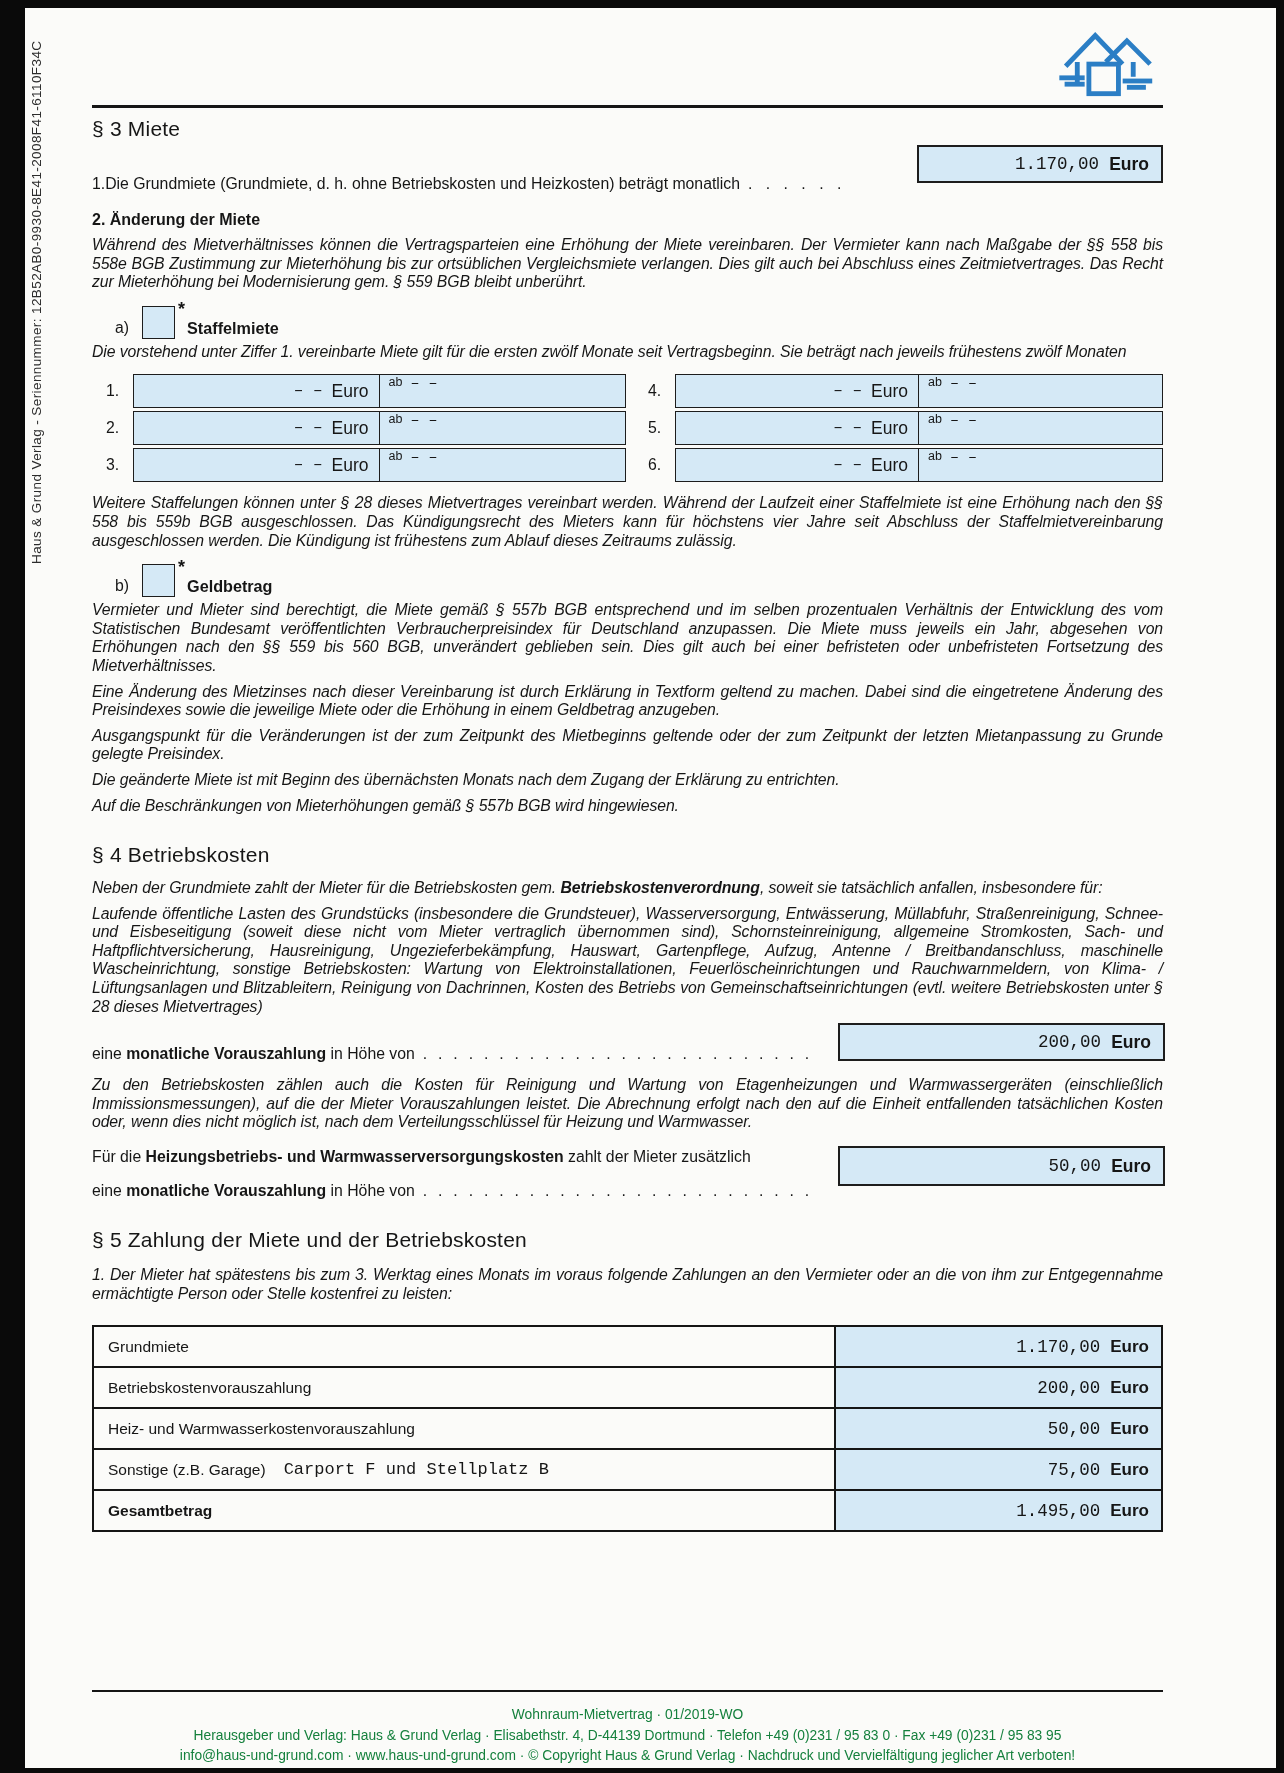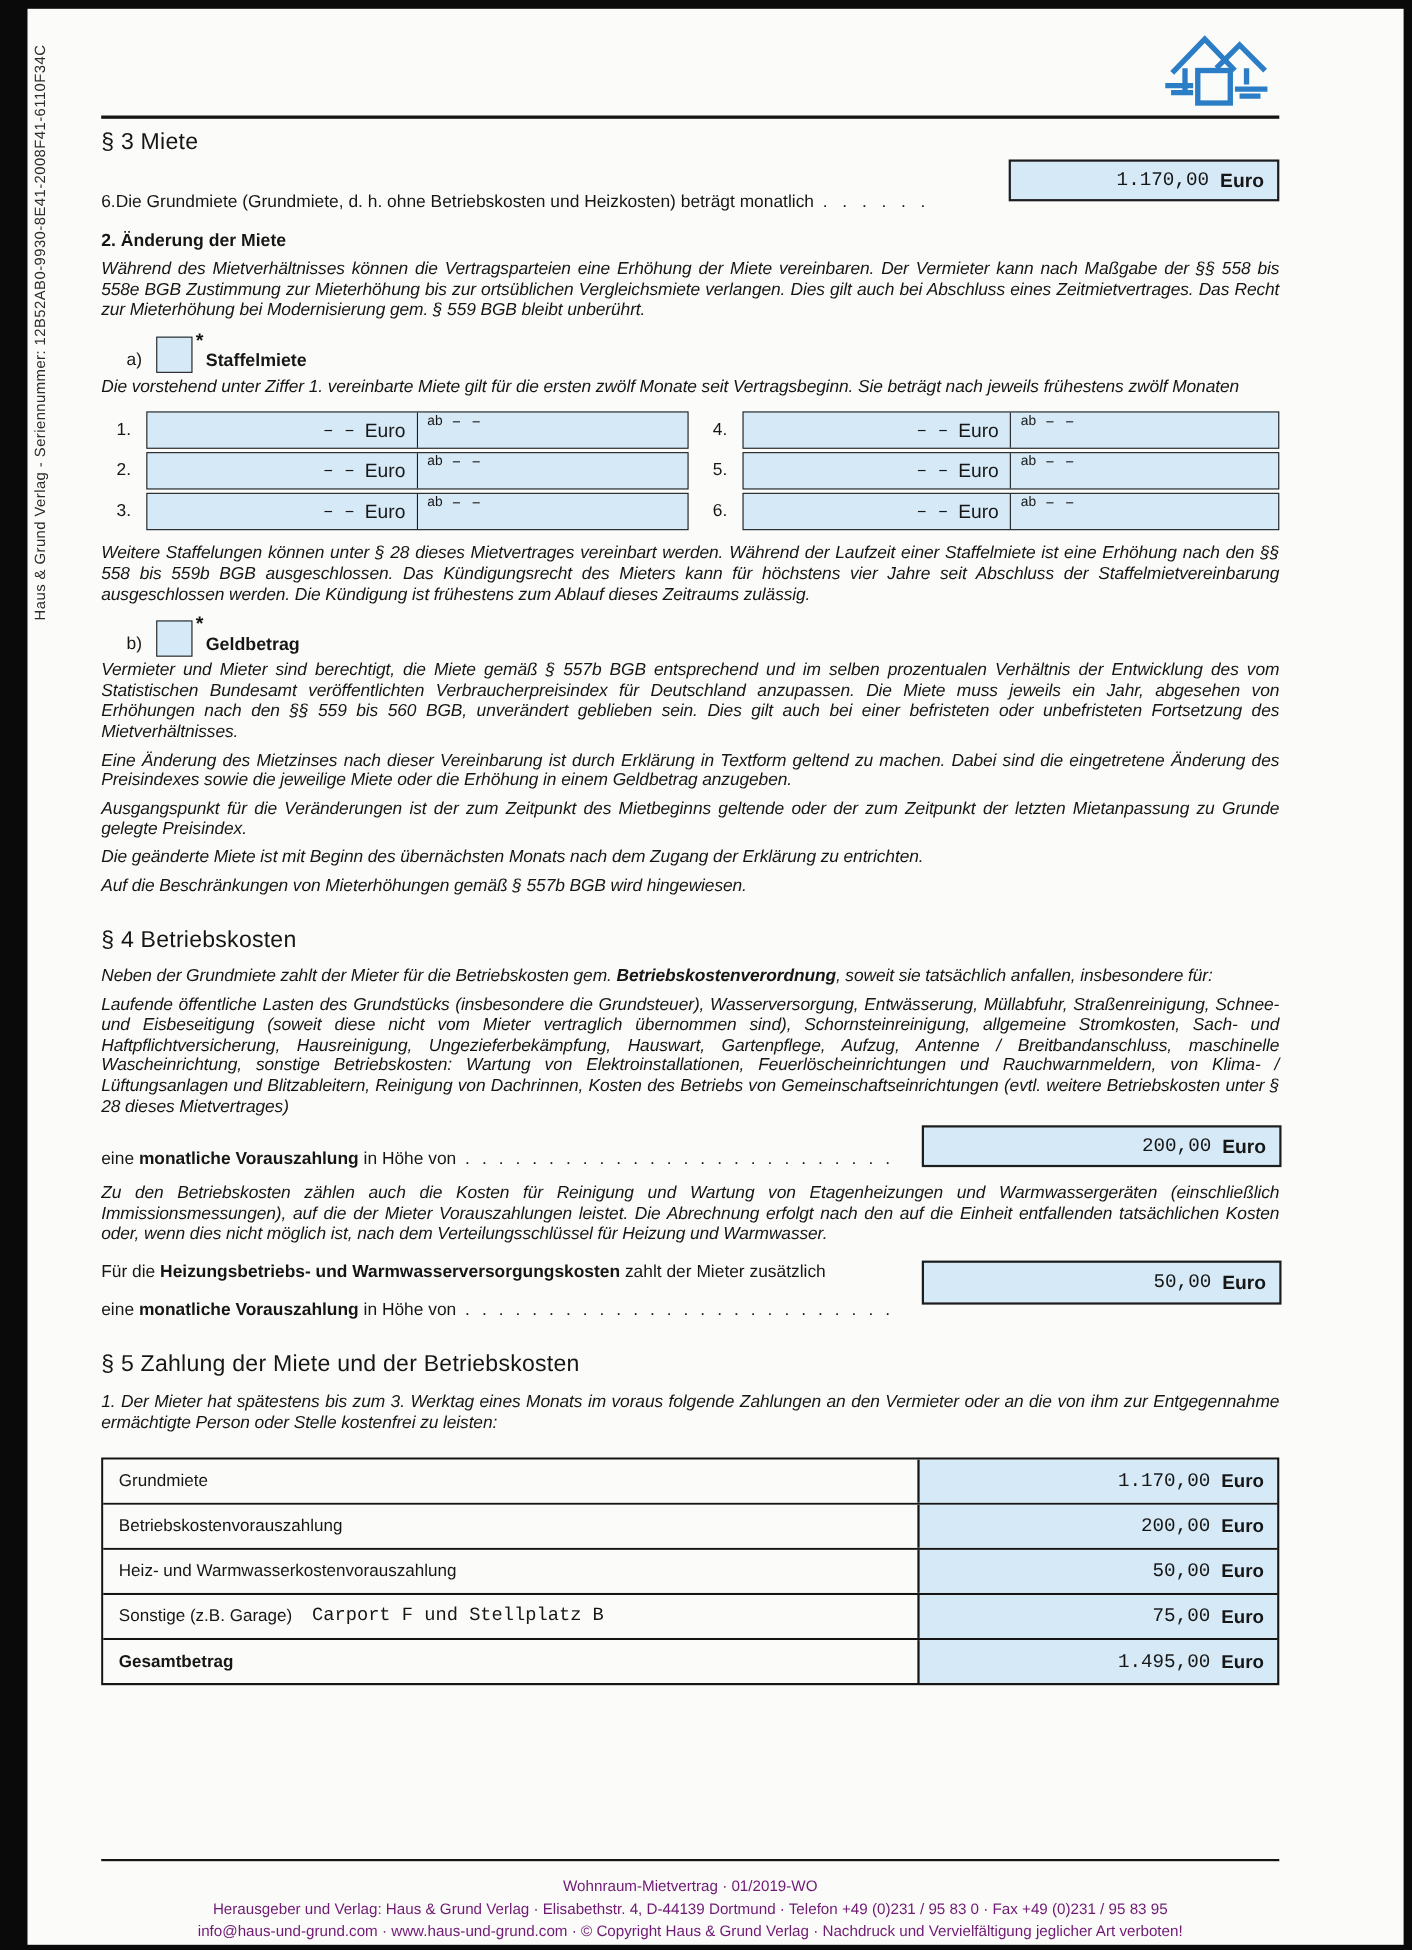--- a/index.html
+++ b/index.html
@@ -96,21 +96,21 @@
   .pay-value{
     width:327px;flex:none;background:#d5e9f6;border-left:2px solid #151515;
     display:flex;align-items:center;justify-content:flex-end;
     padding-right:12px;box-sizing:border-box;
   }
   .pay-value .mono{font-family:"Liberation Mono",monospace;font-size:17.5px;}
   .pay-value .eur{font-size:17px;font-weight:bold;margin-left:10px;}
   .bold{font-weight:bold;}
   
   .footer{margin-top:158px;}
-  .foot-line{text-align:center;font-size:13.8px;line-height:20.5px;color:#701a75;}
+  .foot-line{text-align:center;font-size:13.8px;line-height:20.5px;color:#15803d;}
   .foot-line.first{margin-top:13px;}
   .pagenum{text-align:right;font-size:15.5px;margin-top:6px;padding-right:4px;}
 </style>
 </head>
 <body>
 
 <div class="page">
 
   <div class="serial">Haus &amp; Grund Verlag - Seriennummer: 12B52AB0-9930-8E41-2008F41-6110F34C</div>
 
@@ -128,21 +128,21 @@
     </g>
   </svg>
 
   <div class="content">
 
     <div class="rule-top"></div>
 
     <h1 class="sec">§ 3 Miete</h1>
 
     <div class="vrow" style="height:54px;">
-      <span class="vtext"><span>6.Die Grundmiete (Grundmiete, d. h. ohne Betriebskosten und Heizkosten) beträgt monatlich</span><span class="dots">. . . . . .</span></span>
+      <span class="vtext"><span>1.Die Grundmiete (Grundmiete, d. h. ohne Betriebskosten und Heizkosten) beträgt monatlich</span><span class="dots">. . . . . .</span></span>
       <div class="vbox vbox1">
         <span class="mono">1.170,00</span>
         <span class="eur">Euro</span>
       </div>
     </div>
 
     <div class="sub-bold">2. Änderung der Miete</div>
     <p class="body">Während des Mietverhältnisses können die Vertragsparteien eine Erhöhung der Miete vereinbaren. Der Vermieter kann nach Maßgabe der §§ 558 bis 558e BGB Zustimmung zur Mieterhöhung bis zur ortsüblichen Vergleichsmiete verlangen. Dies gilt auch bei Abschluss eines Zeitmietvertrages. Das Recht zur Mieterhöhung bei Modernisierung gem. § 559 BGB bleibt unberührt.</p>
 
     <div class="option">

